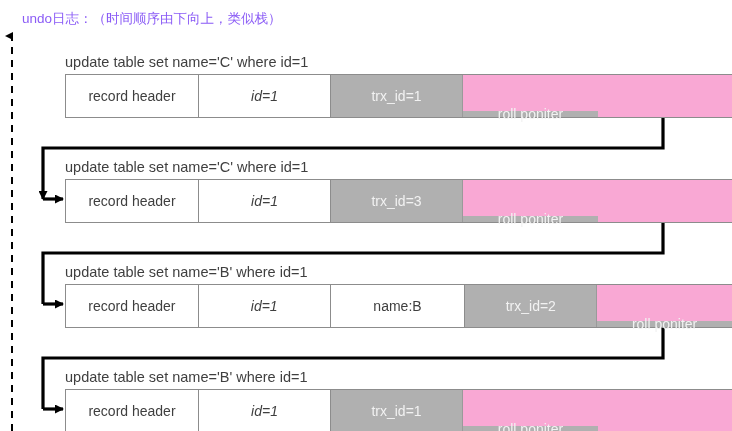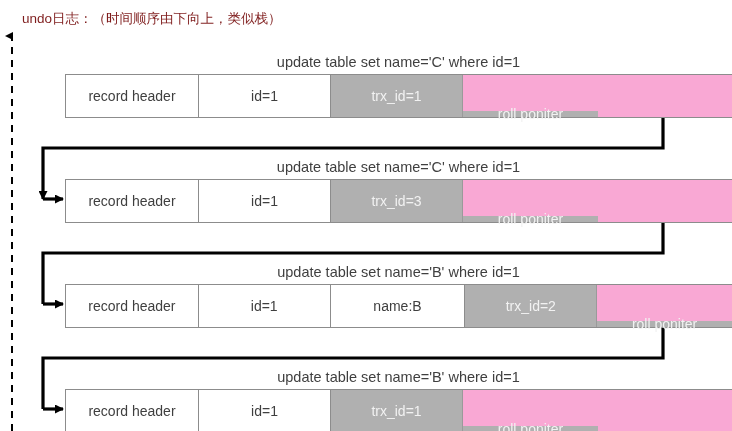--- a/index.html
+++ b/index.html
@@ -23,21 +23,21 @@
     height: 431px;
   }
 
   
   .doc-title {
     position: absolute;
     left: 22px;
     top: 10px;
     font-size: 13.5px;
     line-height: 18px;
-    color: #7f1d1d;
+    color: #8b5cf6;
     white-space: nowrap;
   }
 
   
   .connectors {
     position: absolute;
     left: 0; top: 0;
     width: 732px;
     height: 431px;
     pointer-events: none;
@@ -47,21 +47,20 @@
   .undo-row {
     position: absolute;
     left: 65px;
     width: 667px;
   }
   .row-sql {
     position: absolute;
     left: 0;
     top: -22px;
     width: 667px;
-    text-align: center;
     font-size: 14.5px;
     line-height: 20px;
     color: #3f3f3f;
     white-space: nowrap;
   }
   .row-table {
     position: absolute;
     left: 0;
     top: 0;
     width: 667px;
@@ -87,21 +86,21 @@
     color: #3f3f3f;
   }
   .cell.gray {
     background: #b0b0b0;
     color: #f2f2f2;
     border-right-color: #9a9a9a;
   }
   .cell.last { border-right: none; margin-top: 36px; }
 
   .c-header  { width: 133px; }
-  .c-id      { width: 132px; }
+  .c-id      { width: 132px; font-style: italic; }
   .c-name    { width: 135px; }
   .c-trx     { width: 132px; }
   .c-roll    { width: 135px; }
 </style>
 </head>
 <body>
 
 <div id="diagram">
 
   <div class="doc-title">undo日志：（时间顺序由下向上，类似栈）</div>

